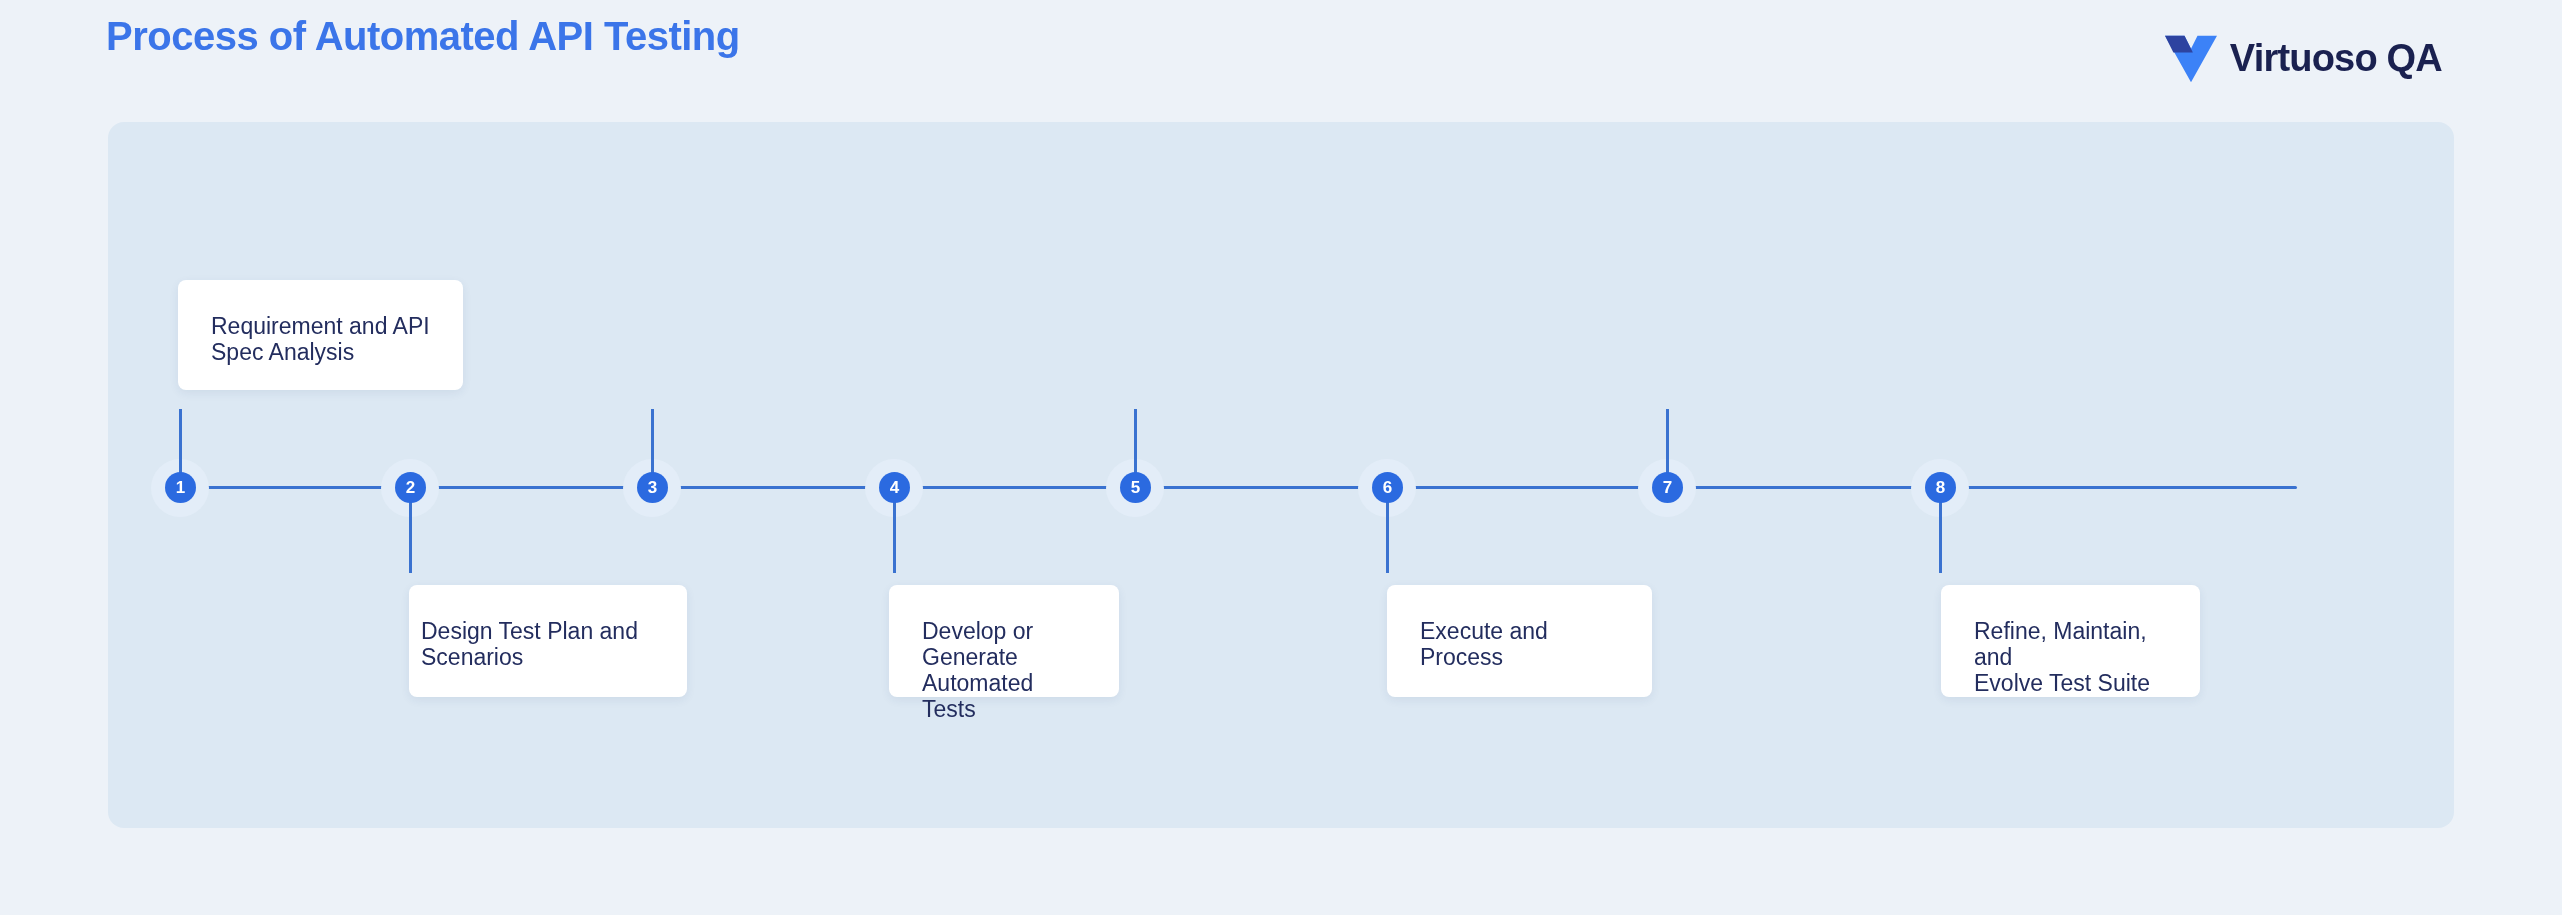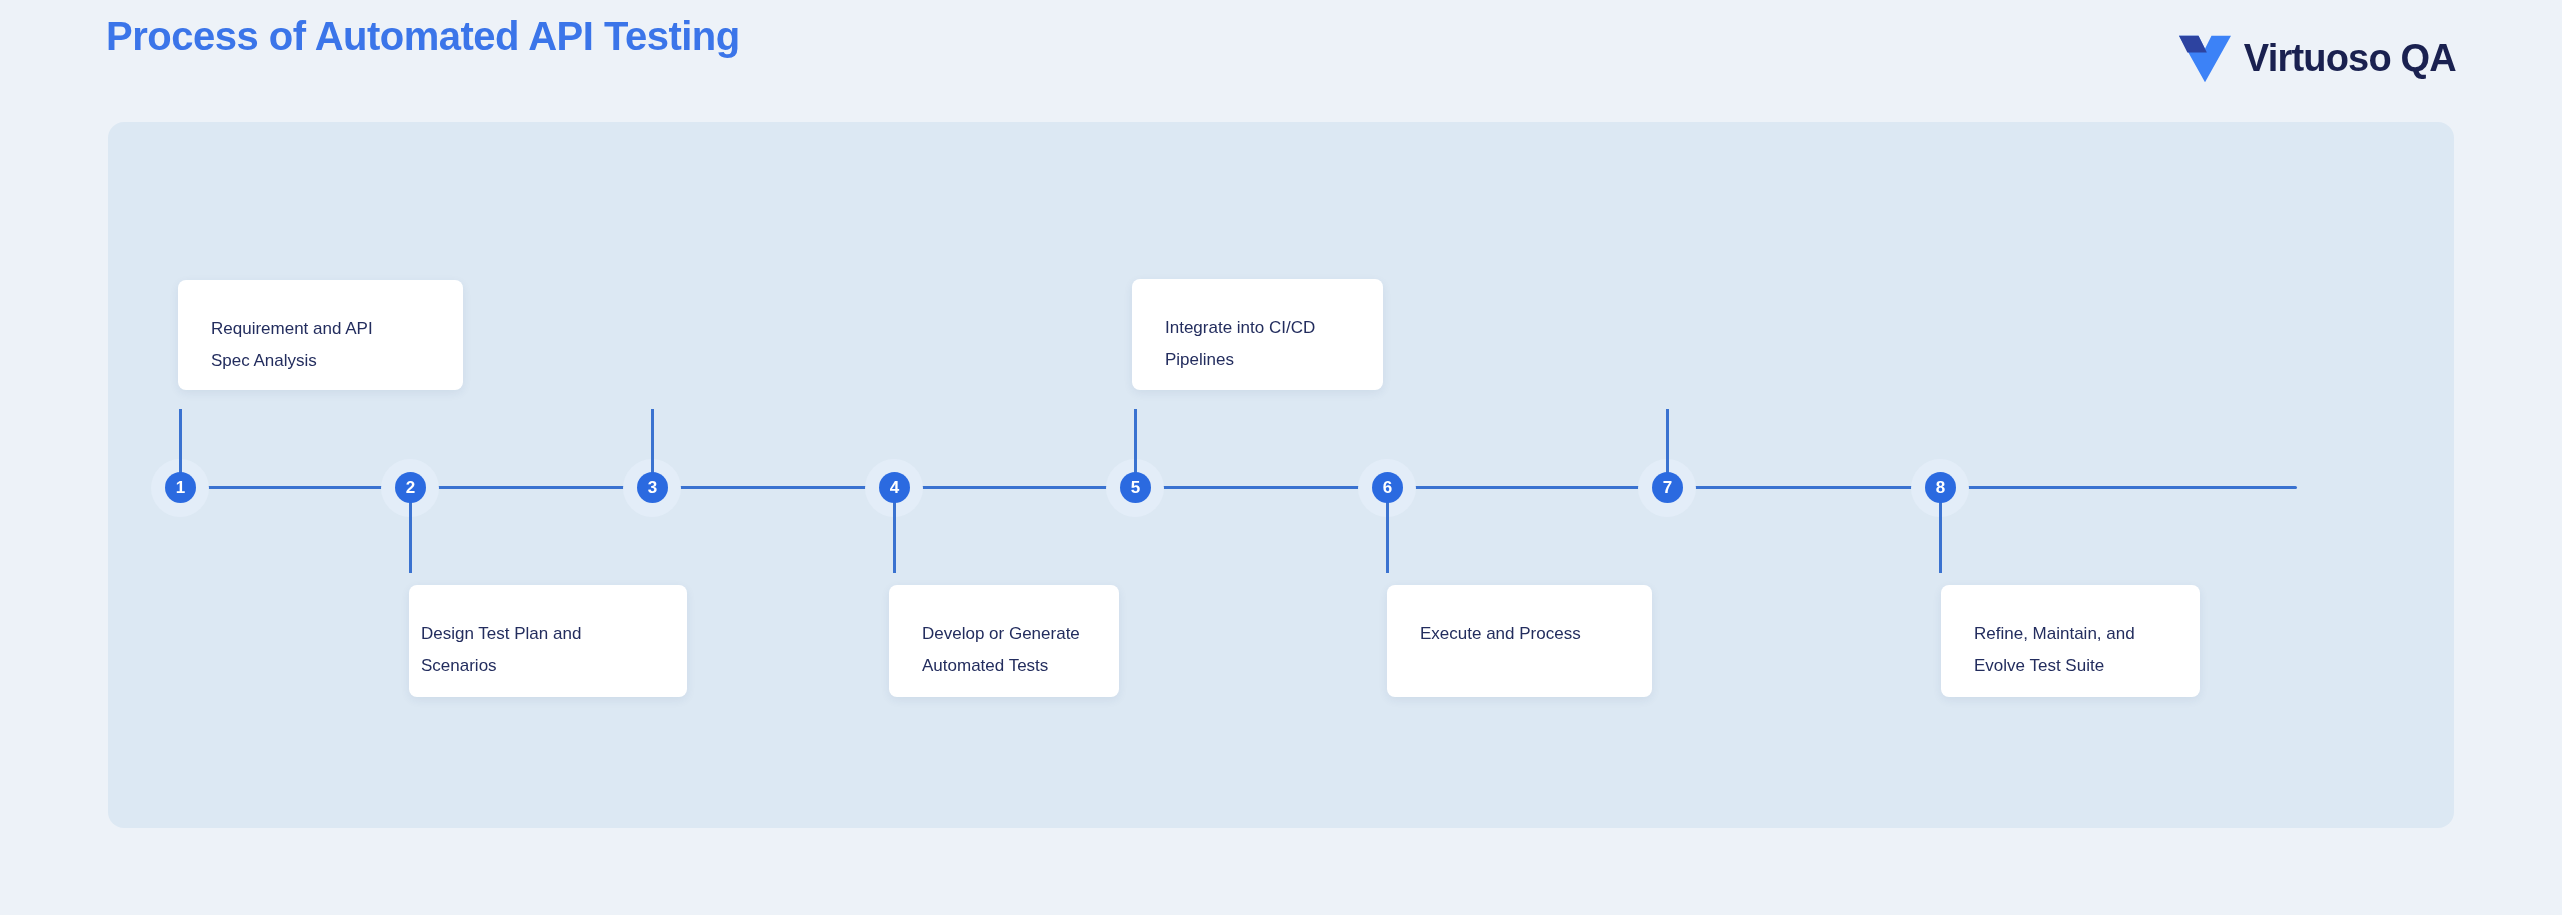--- a/index.html
+++ b/index.html
@@ -17,21 +17,21 @@
   }
   .page{position:absolute; left:0; top:0; width:2562px; height:915px;}
 
   .page-title{
     position:absolute; left:106px; top:14px;
     font-size:40px; font-weight:700; letter-spacing:-0.5px;
     color:var(--title-blue);
   }
 
   .logo{
-    position:absolute; top:30px; right:106px;
+    position:absolute; top:30px; right:120px;
     display:flex; align-items:flex-end; gap:13px;
   }
   .logo-icon{width:52px; height:56px; display:block;}
   .logo-text{
     font-size:38px; font-weight:800; letter-spacing:-0.8px;
     color:var(--logo-navy); line-height:56px;
   }
 
   .panel{
     position:absolute; left:108px; top:122px; width:2346px; height:706px;
@@ -57,21 +57,21 @@
   .node-circle{
     width:31px; height:31px; border-radius:50%;
     background:var(--node-blue); top:472px;
     color:#FFFFFF; font-size:17px; font-weight:700;
     display:flex; align-items:center; justify-content:center;
   }
   .card{
     background:var(--card-bg); border-radius:8px;
     box-shadow:0 3px 10px rgba(34,64,120,0.08);
     padding:33px 28px 0 33px;
-    font-size:17px; line-height:32px; font-weight:500;
+    font-size:23px; line-height:26px; font-weight:500;
     color:var(--card-text); white-space:pre-line;
   }
 </style>
 </head>
 <body>
 
 <div class="page">
 
   <h1 class="page-title">Process of Automated API Testing</h1>
 
@@ -113,19 +113,17 @@
   <div class="abs node-circle" style="left:1372px;">6</div>
   <div class="abs node-circle" style="left:1652px;">7</div>
   <div class="abs node-circle" style="left:1925px;">8</div>
 
   <div class="abs card" style="left:178px;  top:280px; width:285px; height:110px;">Requirement and API
 Spec Analysis</div>
   <div class="abs card" style="left:409px;  top:585px; width:278px; height:112px;padding-left:12px;">Design Test Plan and
 Scenarios</div>
   <div class="abs card" style="left:889px;  top:585px; width:230px; height:112px;">Develop or Generate
 Automated Tests</div>
-  <div class="abs card" style="left:1132px; top:279px; width:251px; height:111px;">Integrate into CI/CD
-Pipelines</div>
   <div class="abs card" style="left:1387px; top:585px; width:265px; height:112px;">Execute and Process</div>
   <div class="abs card" style="left:1941px; top:585px; width:259px; height:112px;">Refine, Maintain, and
 Evolve Test Suite</div>
 
 </div>
 
 </body></html>

